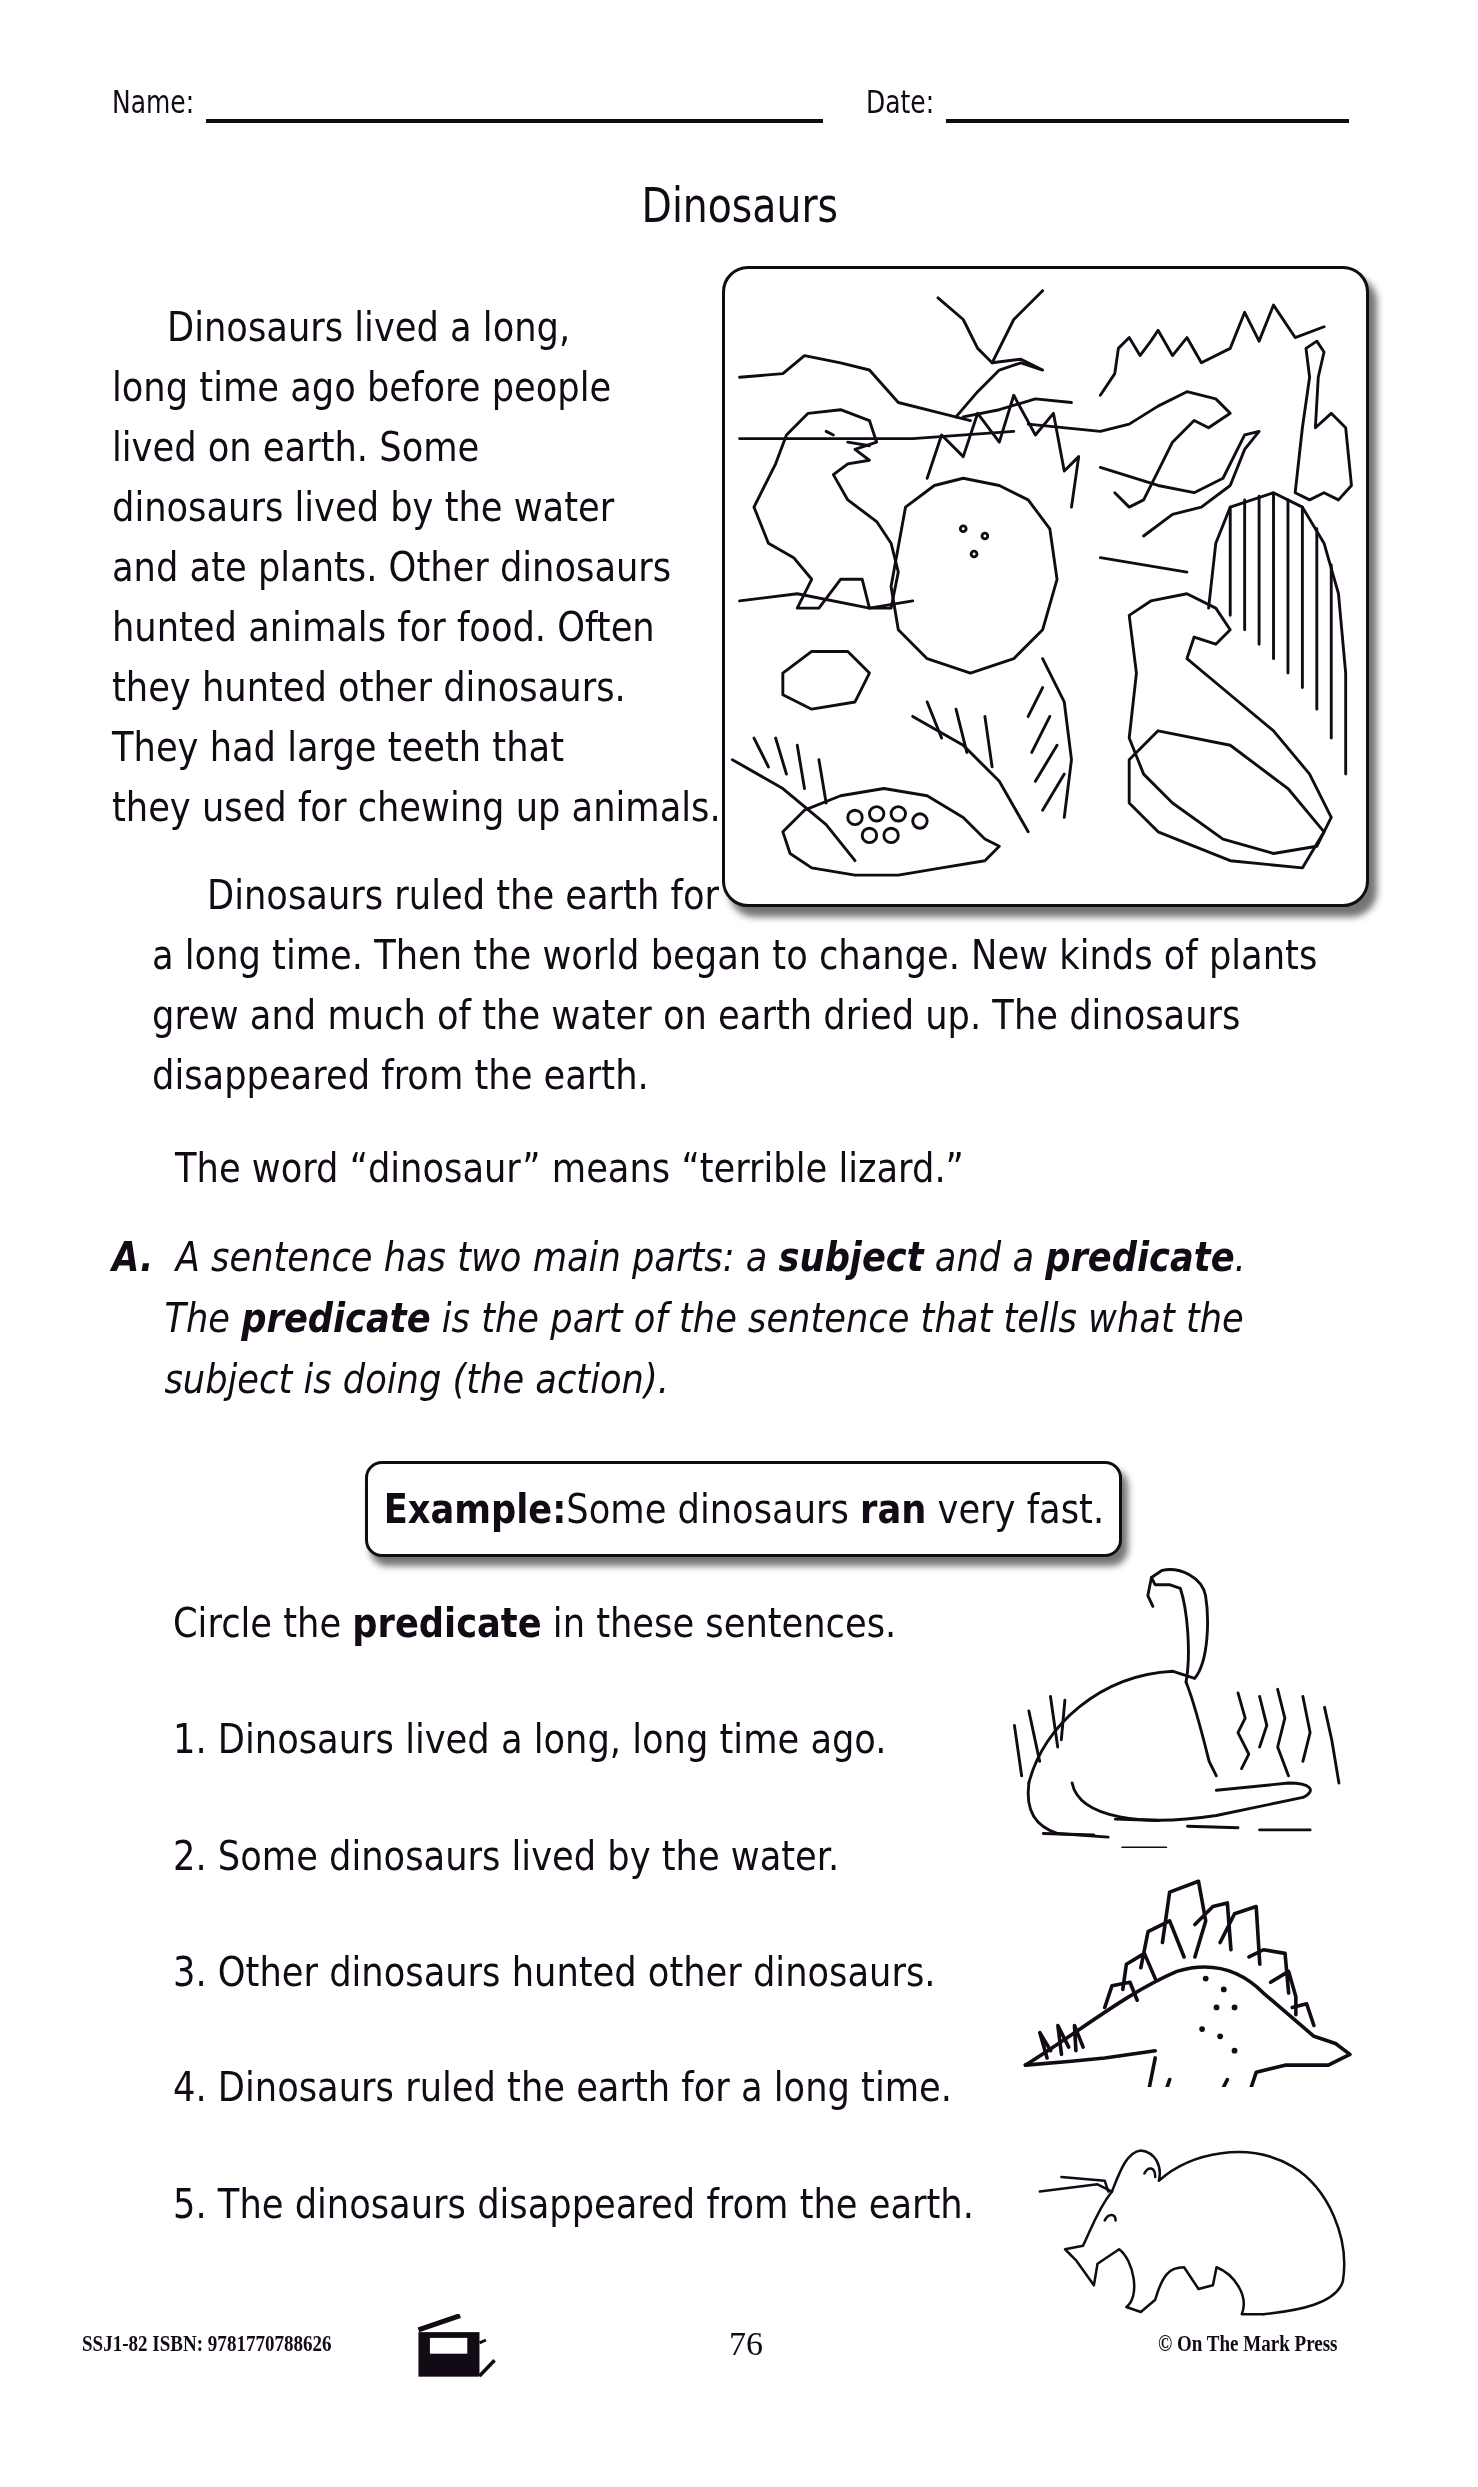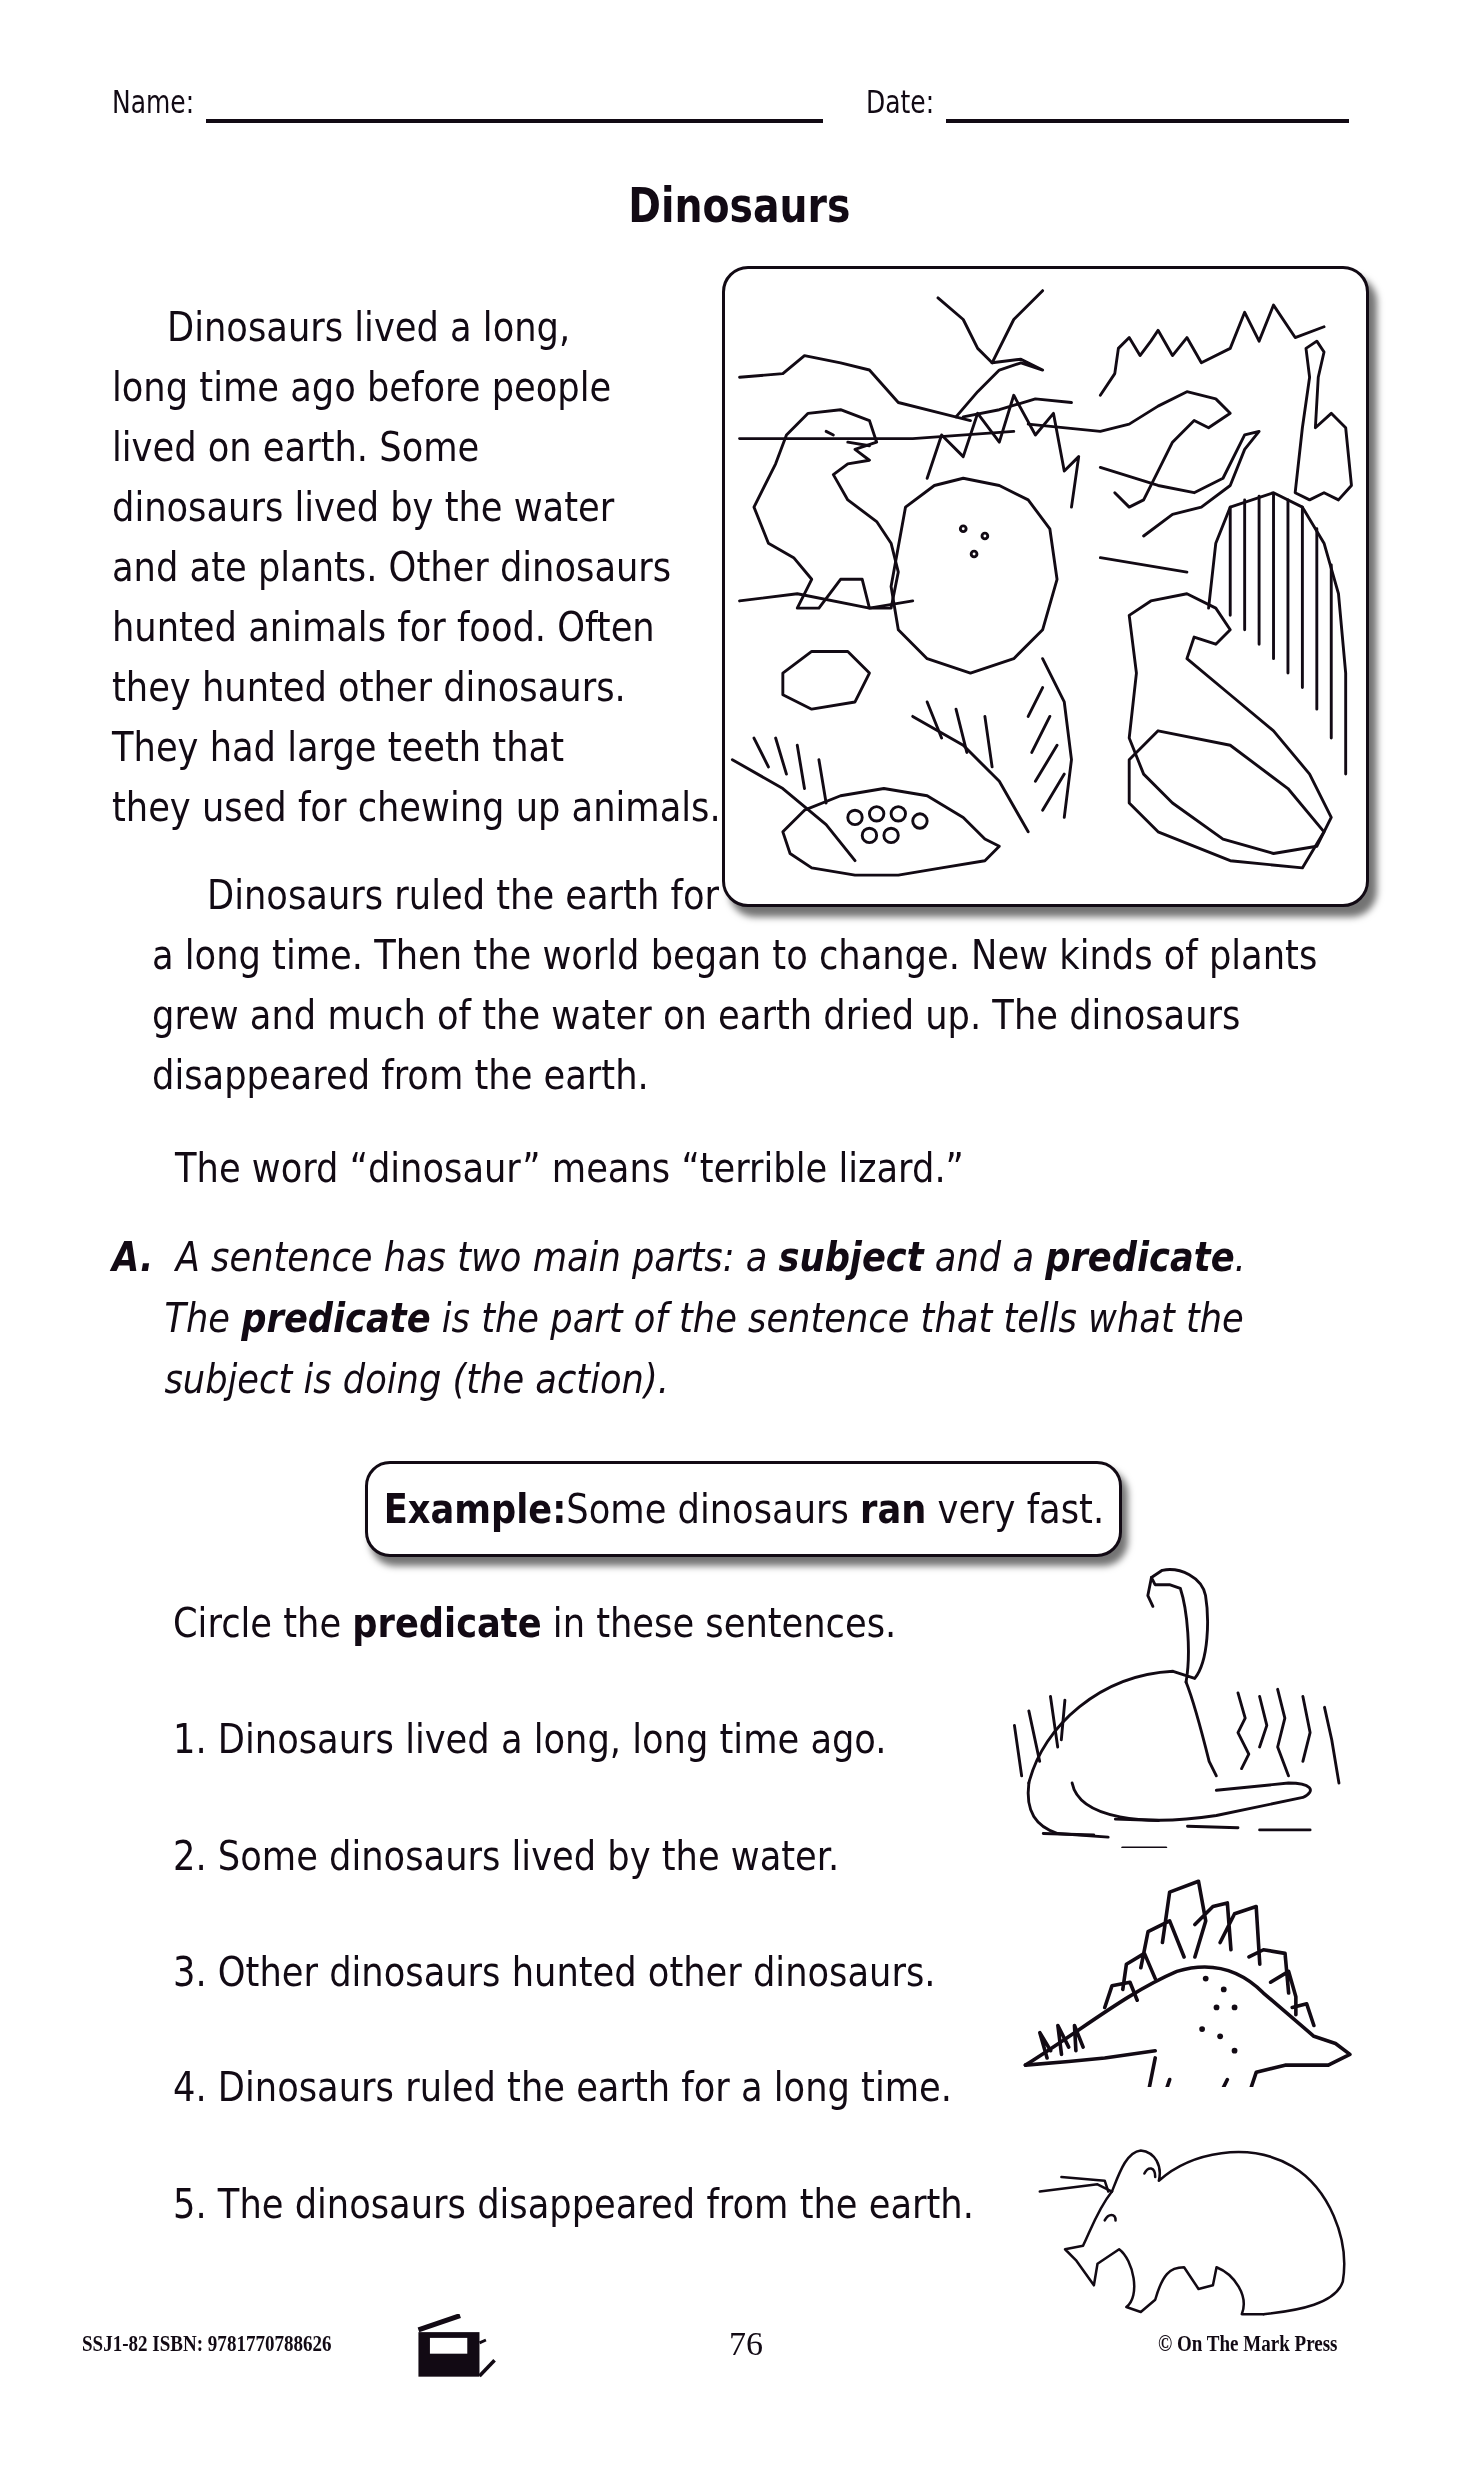--- a/index.html
+++ b/index.html
@@ -6,21 +6,21 @@
   body {
     width: 1479px; height: 2487px; position: relative; overflow: hidden;
     font-family: "DejaVu Sans", sans-serif; color: #120a14;
   }
   .abs { position: absolute; }
 
   
   .field-label { font-size: 32px; top: 83px; transform: scaleX(0.78); transform-origin: left center; }
   .field-line { height: 3.6px; background: #120a14; top: 119px; }
 
-  .title { top: 177px; left: 0; width: 1479px; text-align: center; font-size: 48px; font-weight: bold; }
+  .title { top: 177px; left: 0; width: 1479px; text-align: center; font-size: 48px; font-weight: normal; }
   .title span { display: inline-block; transform: scaleX(0.82); }
 
   .story { font-size: 41px; line-height: 60px; }
   .story .ln { white-space: nowrap; display: block; transform: scaleX(0.86); transform-origin: left center; }
 
   
   .frame {
     left: 722px; top: 266px; width: 641px; height: 635px;
     border: 3.6px solid #120a14; border-radius: 26px; background: #fff;
     box-shadow: 7.2px 10px 7.2px rgba(0,0,0,0.55);
@@ -28,21 +28,21 @@
 
   .para2 { font-size: 41px; line-height: 60px; }
   .para2 .ln { display: block; white-space: nowrap; transform: scaleX(0.86); transform-origin: left center; }
 
   .section-a { font-size: 41px; line-height: 61px; font-style: italic; }
   .section-a .ln { display: block; white-space: nowrap; transform: scaleX(0.86); transform-origin: left center; }
   b { font-weight: bold; }
 
   .example-box {
     left: 365px; top: 1461px; width: 751px; height: 90px;
-    border: 3.6px solid #120a14; border-radius: 25px; background: #fff;
+    border: 3.6px solid #120a14; border-radius: 17px; background: #fff;
     box-shadow: 5.8px 8.7px 7.2px rgba(0,0,0,0.55);
     display: flex; align-items: center; justify-content: center;
     font-size: 41px;
   }
   .example-box .inner { white-space: nowrap; transform: scaleX(0.86); }
 
   .instr { left: 173px; top: 1599px; font-size: 41px; white-space: nowrap; transform: scaleX(0.86); transform-origin: left center; }
 
   .q { left: 173px; font-size: 41px; white-space: nowrap; transform: scaleX(0.86); transform-origin: left center; }
 

